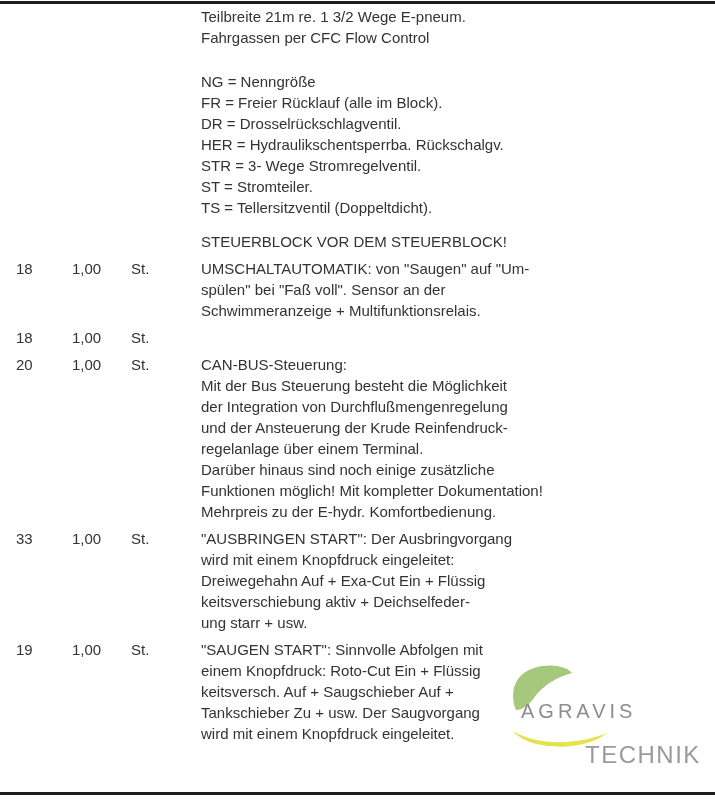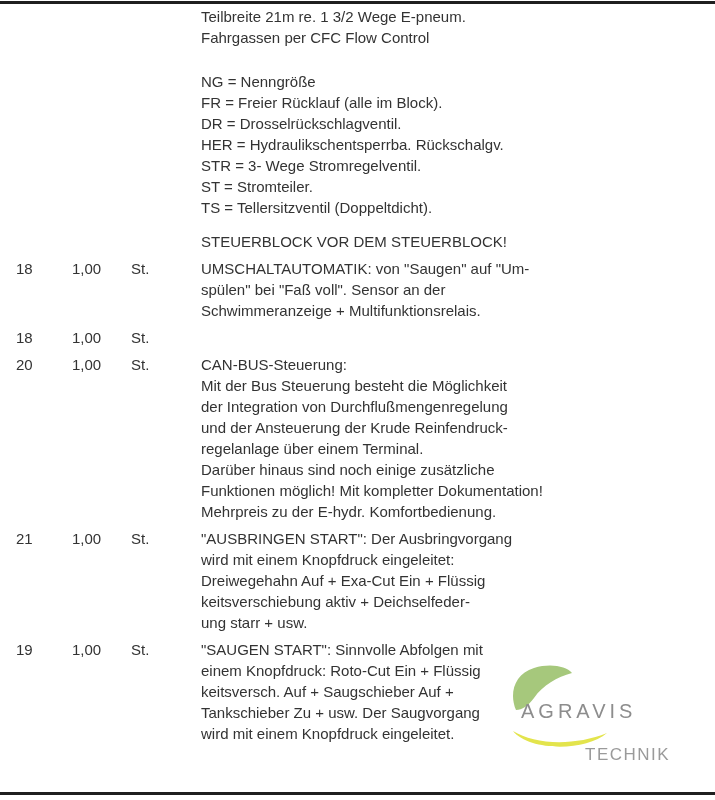--- a/index.html
+++ b/index.html
@@ -80,21 +80,21 @@
   }
   .logo .swoosh {
     position: absolute;
     left: 13px;
     top: 67px;
   }
   .logo .division {
     position: absolute;
     left: 85px;
     top: 84px;
-    font-size: 17px;
+    font-size: 24px;
     line-height: 22px;
     letter-spacing: 1.5px;
     color: #9a9a9a;
     white-space: nowrap;
   }
 </style>
 </head>
 <body>
 
 <div class="page">
@@ -150,21 +150,21 @@
 Mit der Bus Steuerung besteht die Möglichkeit
 der Integration von Durchflußmengenregelung
 und der Ansteuerung der Krude Reinfendruck-
 regelanlage über einem Terminal.
 Darüber hinaus sind noch einige zusätzliche
 Funktionen möglich! Mit kompletter Dokumentation!
 Mehrpreis zu der E-hydr. Komfortbedienung.</div>
     </div>
 
     <div class="row item">
-      <div class="cell pos">21</div>
+      <div class="cell pos">33</div>
       <div class="cell qty">1,00</div>
       <div class="cell unit">St.</div>
       <div class="cell desc">"AUSBRINGEN START": Der Ausbringvorgang
 wird mit einem Knopfdruck eingeleitet:
 Dreiwegehahn Auf + Exa-Cut Ein + Flüssig
 keitsverschiebung aktiv + Deichselfeder-
 ung starr + usw.</div>
     </div>
 
     <div class="row item">

